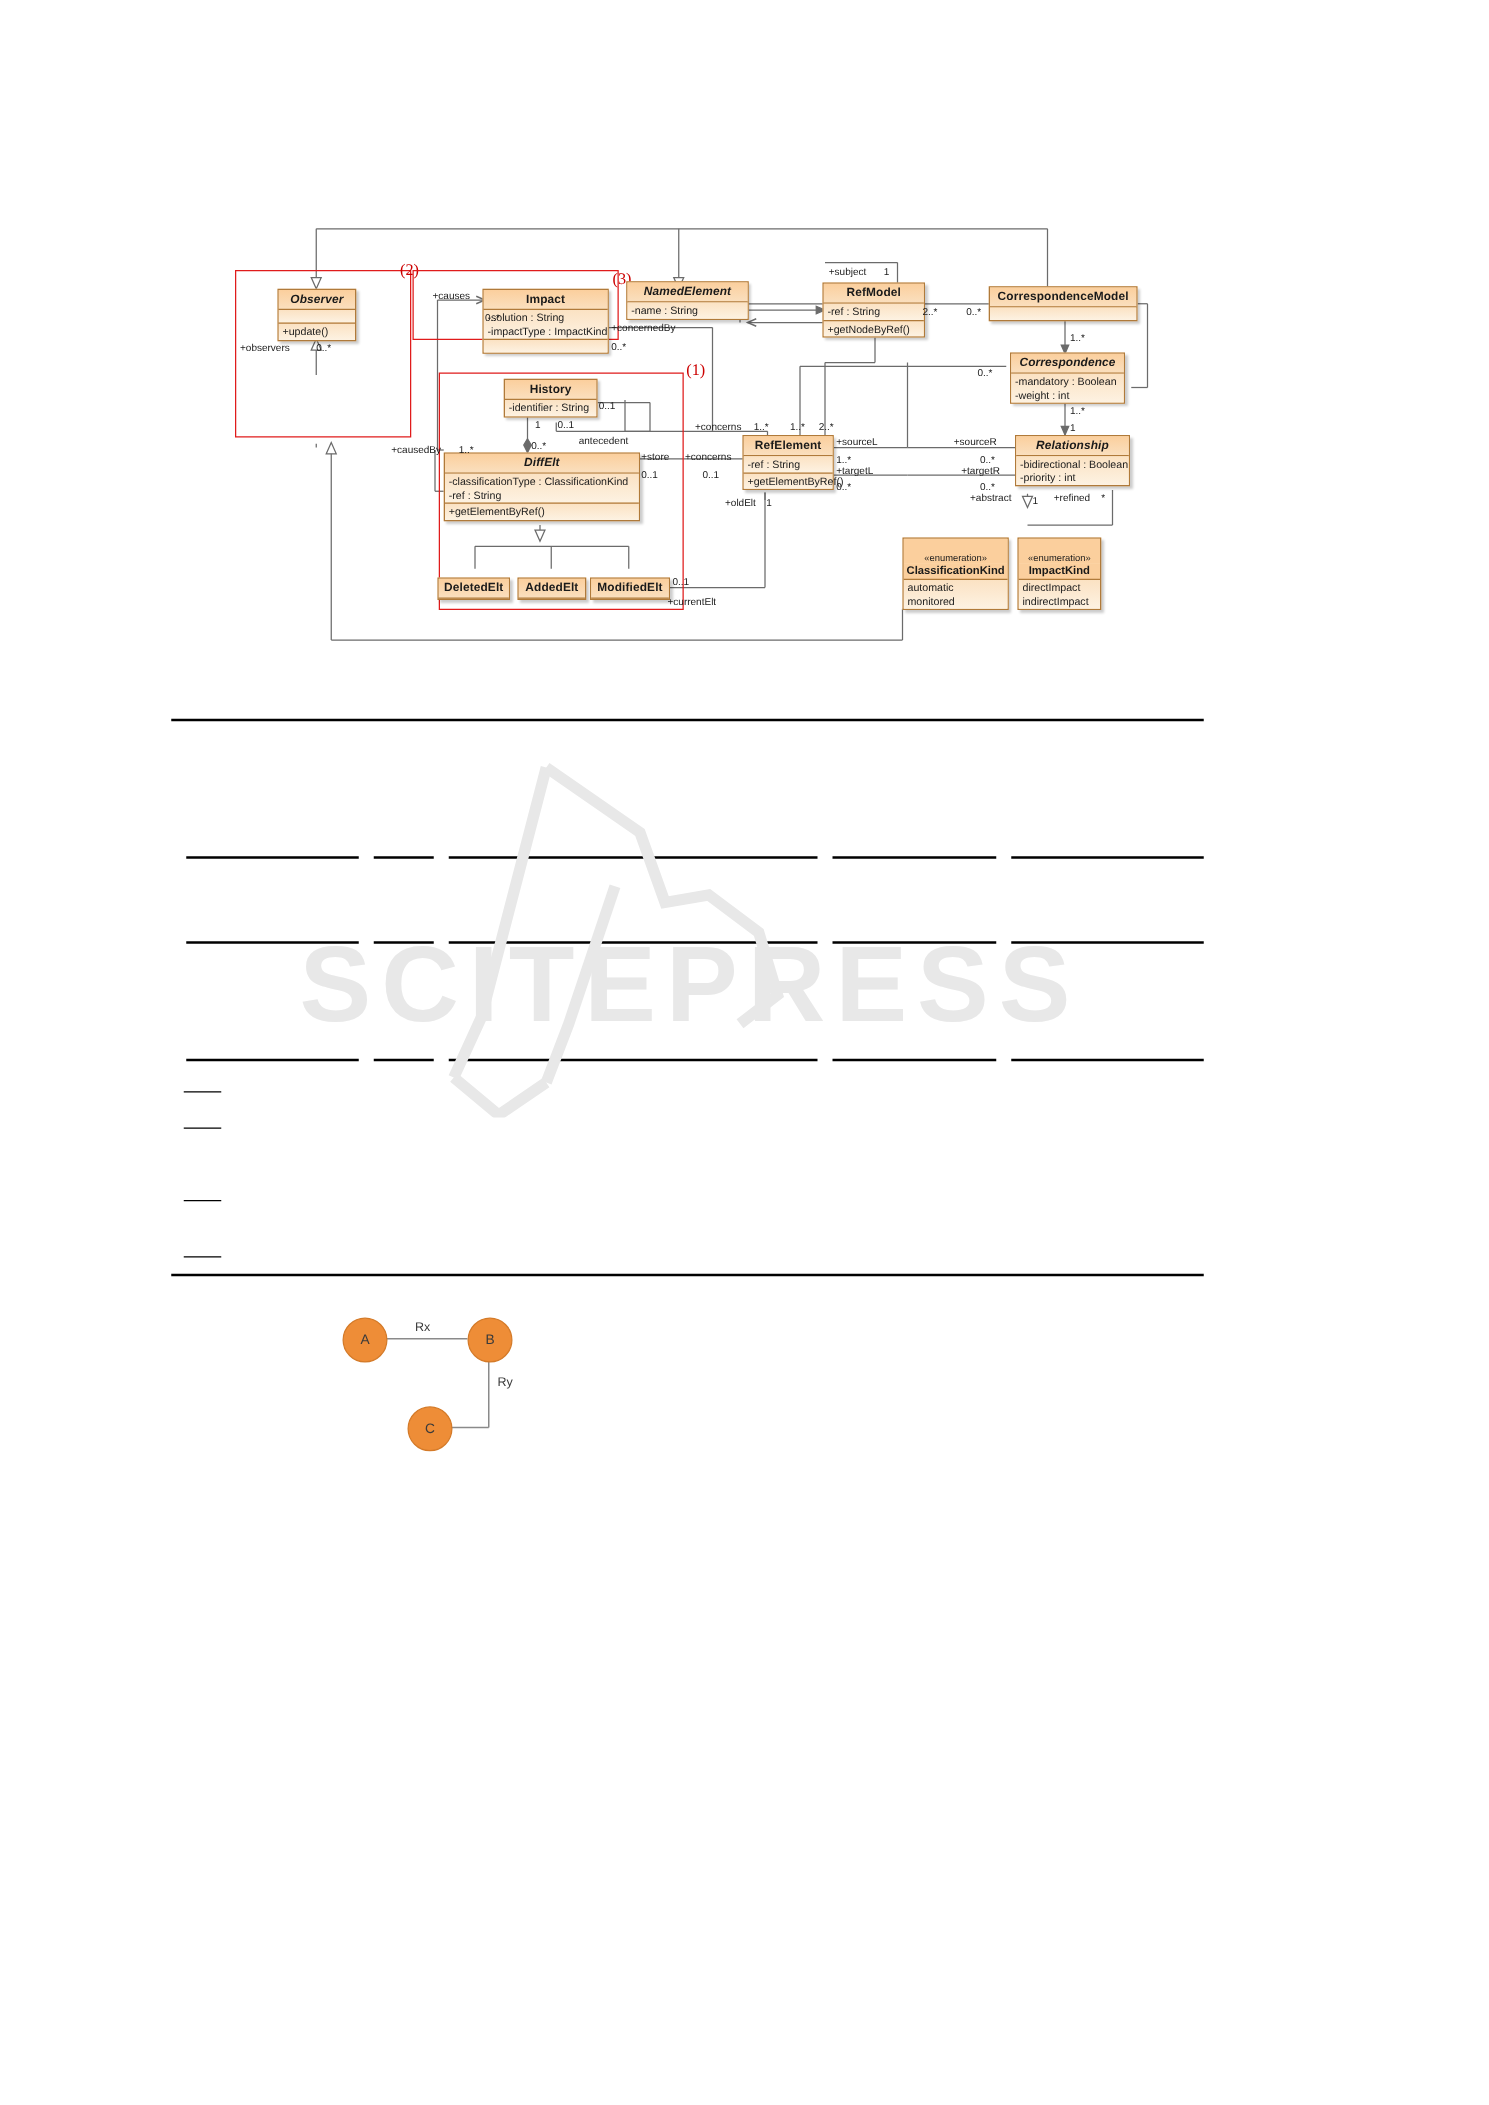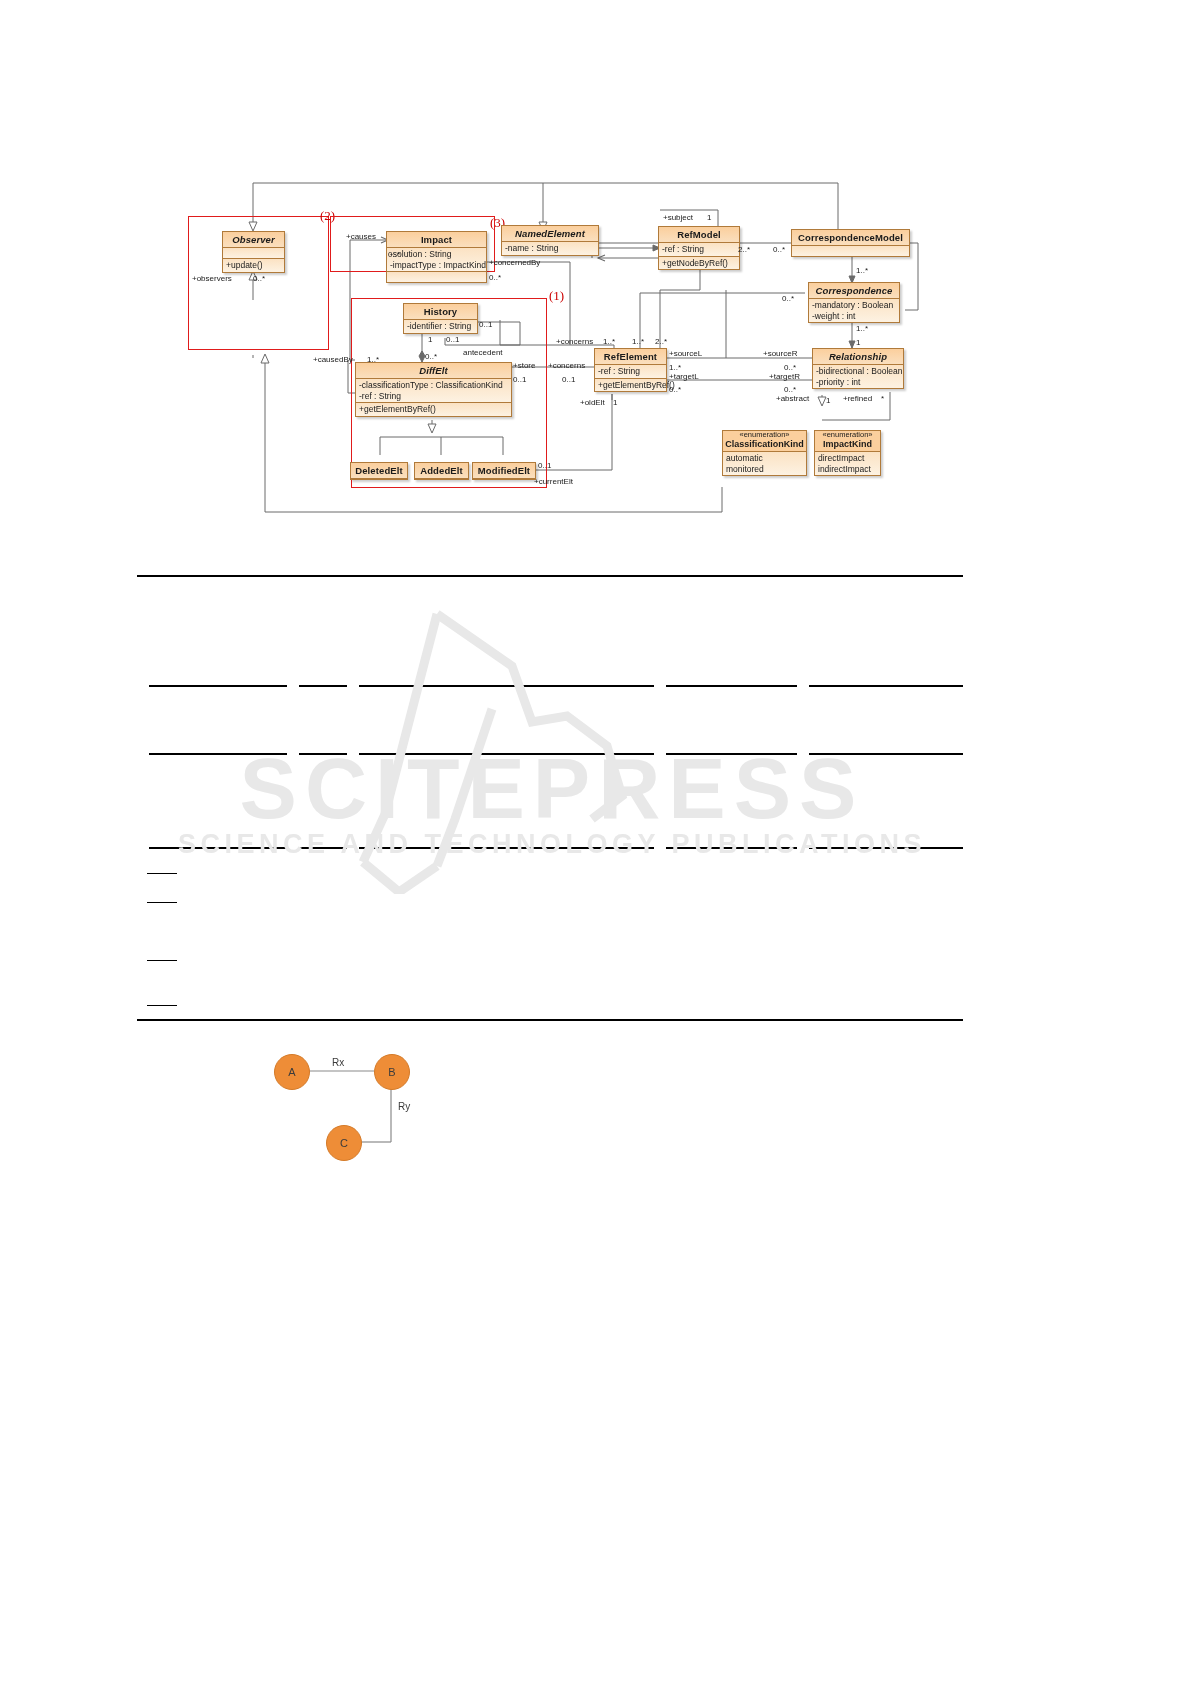--- a/index.html
+++ b/index.html
@@ -45,21 +45,21 @@
     padding: 2px 3px 2px 3px;
     background: linear-gradient(#fbcf9d, #fadfbe);
     border-bottom: 1px solid #b07a3a;
     white-space: nowrap;
     letter-spacing: .1px;
   }
   .uml-title.abstract { font-style: italic; }
   .uml-stereo {
     text-align: center;
     font-size: 7.5px;
-    padding-top: 0;
+    padding-top: 12px;
     background: #fbcf9d;
     line-height: 1.05;
   }
   .uml-stereo-name {
     text-align: center;
     font-weight: bold;
     font-size: 9px;
     padding-bottom: 2px;
     background: #fbcf9d;
     border-bottom: 1px solid #b07a3a;
@@ -487,21 +487,20 @@
 <div id="watermark">
   <svg width="830" height="290" viewBox="0 0 830 290">
     <g fill="none" stroke="#e8e8e8" stroke-width="9">
       <path d="M300,10 L375,62 L395,118 L430,112 L470,142 L485,192 L455,215"></path>
       <path d="M300,10 L248,210 L226,258"></path>
       <path d="M355,105 L318,215 L300,262"></path>
       <path d="M226,258 L262,288 L300,262"></path>
     </g>
   </svg>
   <div class="wm-text" id="wm-main">SCITEPRESS</div>
-  <div class="wm-text" id="wm-sub">SCIENCE AND TECHNOLOGY PUBLICATIONS</div>
 </div>
 
 <div id="graph-region">
   <svg width="260" height="160">
     <g stroke="#8a8a8a" stroke-width="1.2" fill="none">
       <line x1="58" y1="36" x2="124" y2="36"></line>
       <line x1="141" y1="53" x2="141" y2="107"></line>
       <line x1="141" y1="107" x2="110" y2="107"></line>
     </g>
   </svg>

